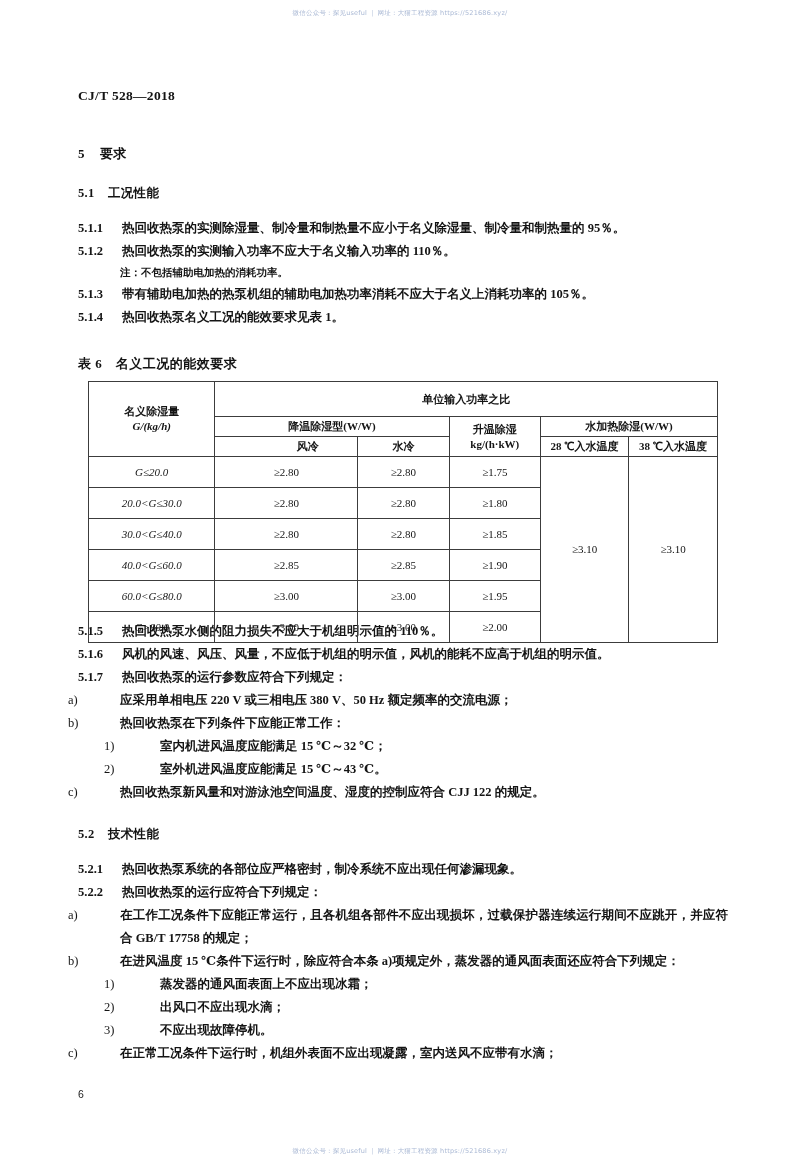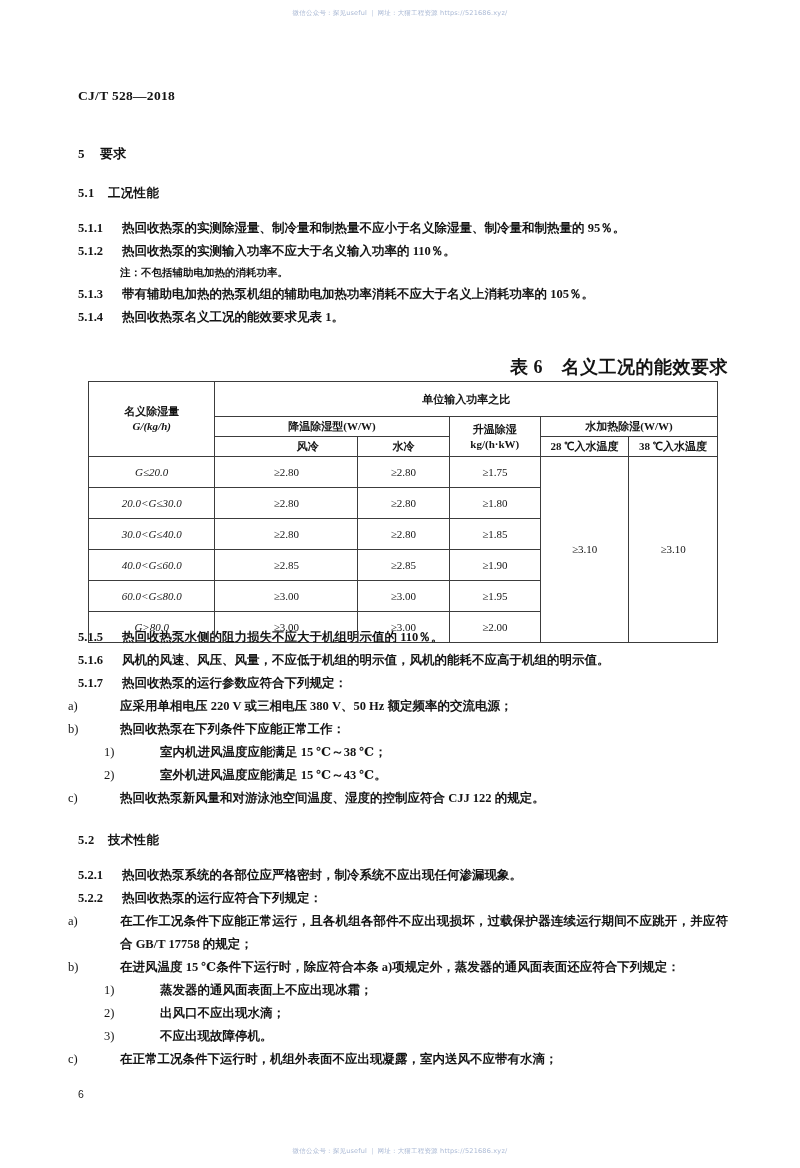--- a/index.html
+++ b/index.html
@@ -103,23 +103,23 @@
     padding-left: 82px;
     text-indent: -28px;
     font-weight: bold;
   }
   .lvl-1 .mk { display: inline-block; min-width: 28px; font-weight: normal; }
   .sp-md { height: 15px; }
   .sp-lg { height: 22px; }
 
   
   .table-caption {
-    text-align: right;
-    font-weight: bold;
-    font-size: 18px;
+    text-align: left;
+    font-weight: bold;
+    font-size: 13px;
     letter-spacing: 0.5px;
     margin: 0;
     padding: 0;
   }
   .tbl-wrap {
     position: absolute;
     left: 88px;
     top: 381px;
     width: 630px;
   }
@@ -221,21 +221,21 @@
 
     <div class="lvl-a">
       <span class="mk">a)</span><span>应采用单相电压 220 V 或三相电压 380 V、50 Hz 额定频率的交流电源；</span>
     </div>
 
     <div class="lvl-a">
       <span class="mk">b)</span><span>热回收热泵在下列条件下应能正常工作：</span>
     </div>
 
     <div class="lvl-1">
-      <span class="mk">1)</span><span>室内机进风温度应能满足 15 ℃～38 ℃；</span>
+      <span class="mk">1)</span><span>室内机进风温度应能满足 15 ℃～32 ℃；</span>
     </div>
 
     <div class="lvl-1">
       <span class="mk">2)</span><span>室外机进风温度应能满足 15 ℃～43 ℃。</span>
     </div>
 
     <div class="lvl-a">
       <span class="mk">c)</span><span>热回收热泵新风量和对游泳池空间温度、湿度的控制应符合 CJJ 122 的规定。</span>
     </div>
 

